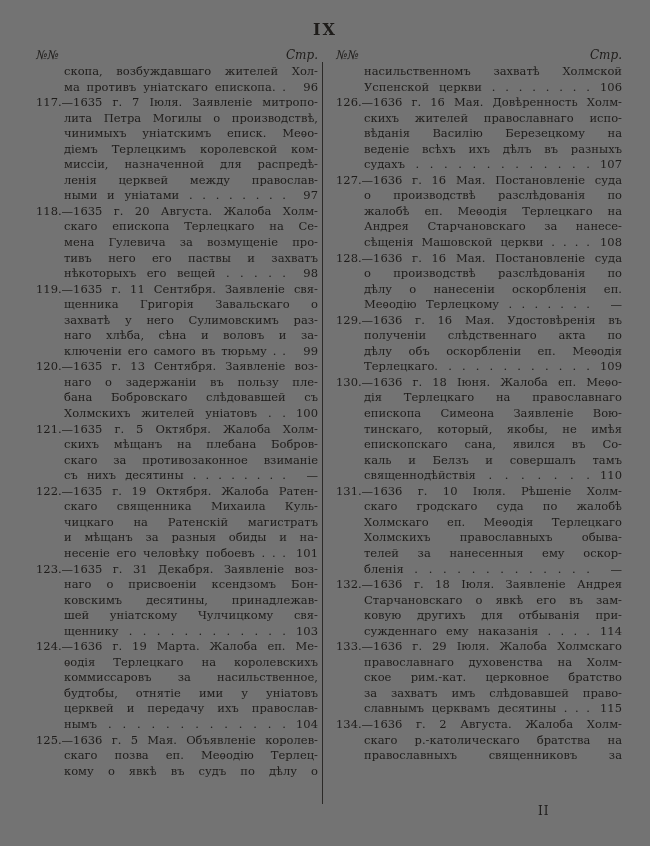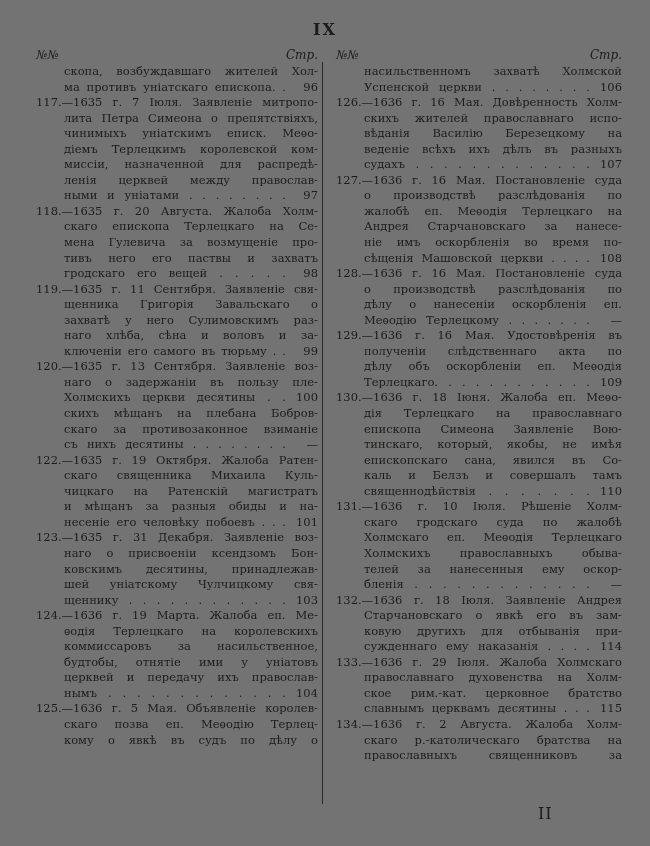--- a/index.html
+++ b/index.html
@@ -73,21 +73,21 @@
     margin-right: 8px;
   }
   .pgline .pgnum {
     min-width: 24px;
     text-align: right;
     flex: none;
   }
   .signature {
     position: absolute;
     left: 538px; top: 804px;
-    font-size: 16px;
+    font-size: 12px;
     letter-spacing: 1px;
   }
 </style>
 </head>
 <body>
 
 <div class="page">
 
   <div class="folio">IX</div>
 
@@ -101,59 +101,61 @@
       <div id="col-left-entries">
           <div class="entry">
             <div class="line">скопа, возбуждавшаго жителей Хол-</div>
             <div class="line pgline">
               <span class="ltext">ма противъ уніатскаго епископа. .</span>
               <span class="pgnum">96</span>
             </div>
           </div>
           <div class="entry">
             <div class="line hang">117.—1635 г. 7 Іюля. Заявленіе митропо-</div>
-            <div class="line">лита Петра Симеона о препятствіяхъ,</div>
+            <div class="line">лита Петра Могилы о производствѣ,</div>
             <div class="line">чинимыхъ уніатскимъ еписк. Меѳо-</div>
             <div class="line">діемъ Терлецкимъ королевской ком-</div>
             <div class="line">миссіи, назначенной для распредѣ-</div>
             <div class="line">ленія церквей между православ-</div>
             <div class="line pgline">
               <span class="ltext">ными и уніатами . . . . . . . .</span>
               <span class="pgnum">97</span>
             </div>
           </div>
           <div class="entry">
             <div class="line hang">118.—1635 г. 20 Августа. Жалоба Холм-</div>
             <div class="line">скаго епископа Терлецкаго на Се-</div>
             <div class="line">мена Гулевича за возмущеніе про-</div>
             <div class="line">тивъ него его паствы и захватъ</div>
             <div class="line pgline">
-              <span class="ltext">гродскаго его вещей . . . . .</span>
+              <span class="ltext">нѣкоторыхъ его вещей . . . . .</span>
               <span class="pgnum">98</span>
             </div>
           </div>
           <div class="entry">
             <div class="line hang">119.—1635 г. 11 Сентября. Заявленіе свя-</div>
             <div class="line">щенника Григорія Завальскаго о</div>
             <div class="line">захватѣ у него Сулимовскимъ раз-</div>
             <div class="line">наго хлѣба, сѣна и воловъ и за-</div>
             <div class="line pgline">
               <span class="ltext">ключеніи его самого въ тюрьму . .</span>
               <span class="pgnum">99</span>
             </div>
           </div>
           <div class="entry">
             <div class="line hang">120.—1635 г. 13 Сентября. Заявленіе воз-</div>
             <div class="line">наго о задержаніи въ пользу пле-</div>
-            <div class="line pgline">
-              <span class="ltext">Холмскихъ церкви десятины . .</span>
+            <div class="line">бана Бобровскаго слѣдовавшей съ</div>
+            <div class="line pgline">
+              <span class="ltext">Холмскихъ жителей уніатовъ . .</span>
               <span class="pgnum">100</span>
             </div>
           </div>
           <div class="entry">
+            <div class="line hang">121.—1635 г. 5 Октября. Жалоба Холм-</div>
             <div class="line">скихъ мѣщанъ на плебана Бобров-</div>
             <div class="line">скаго за противозаконное взиманіе</div>
             <div class="line pgline">
               <span class="ltext">съ нихъ десятины . . . . . . . .</span>
               <span class="pgnum">—</span>
             </div>
           </div>
           <div class="entry">
             <div class="line hang">122.—1635 г. 19 Октября. Жалоба Ратен-</div>
             <div class="line">скаго священника Михаила Куль-</div>
@@ -216,21 +218,20 @@
             <div class="line pgline">
               <span class="ltext">судахъ . . . . . . . . . . . . .</span>
               <span class="pgnum">107</span>
             </div>
           </div>
           <div class="entry">
             <div class="line hang">127.—1636 г. 16 Мая. Постановленіе суда</div>
             <div class="line">о производствѣ разслѣдованія по</div>
             <div class="line">жалобѣ еп. Меѳодія Терлецкаго на</div>
             <div class="line">Андрея Старчановскаго за нанесе-</div>
-            <div class="line">ніе имъ оскорбленія во время по-</div>
             <div class="line pgline">
               <span class="ltext">сѣщенія Машовской церкви . . . .</span>
               <span class="pgnum">108</span>
             </div>
           </div>
           <div class="entry">
             <div class="line hang">128.—1636 г. 16 Мая. Постановленіе суда</div>
             <div class="line">о производствѣ разслѣдованія по</div>
             <div class="line">дѣлу о нанесеніи оскорбленія еп.</div>
             <div class="line pgline">
@@ -276,20 +277,21 @@
             <div class="line">ковую другихъ для отбыванія при-</div>
             <div class="line pgline">
               <span class="ltext">сужденнаго ему наказанія . . . .</span>
               <span class="pgnum">114</span>
             </div>
           </div>
           <div class="entry">
             <div class="line hang">133.—1636 г. 29 Іюля. Жалоба Холмскаго</div>
             <div class="line">православнаго духовенства на Холм-</div>
             <div class="line">ское рим.-кат. церковное братство</div>
+            <div class="line">за захватъ имъ слѣдовавшей право-</div>
             <div class="line pgline">
               <span class="ltext">славнымъ церквамъ десятины . . .</span>
               <span class="pgnum">115</span>
             </div>
           </div>
           <div class="entry">
             <div class="line hang">134.—1636 г. 2 Августа. Жалоба Холм-</div>
             <div class="line">скаго р.-католическаго братства на</div>
             <div class="line">православныхъ священниковъ за</div>
           </div>

